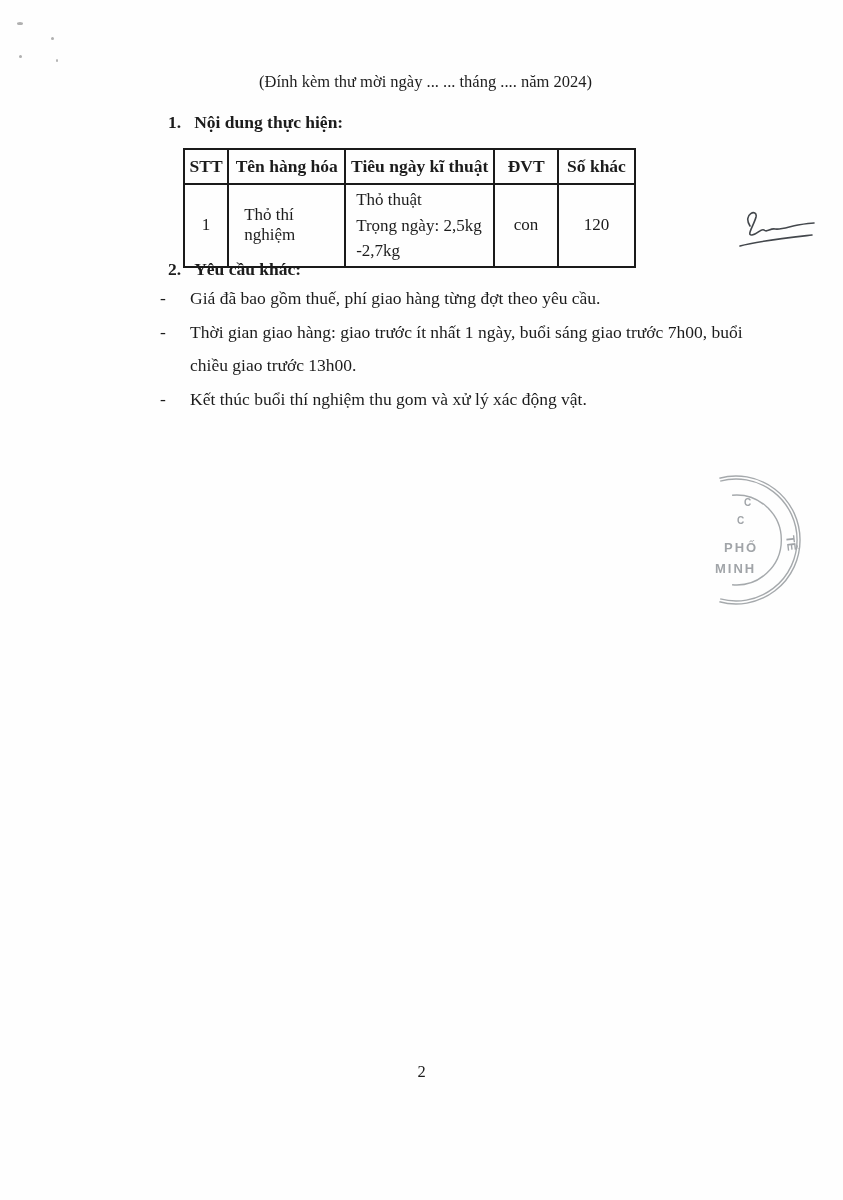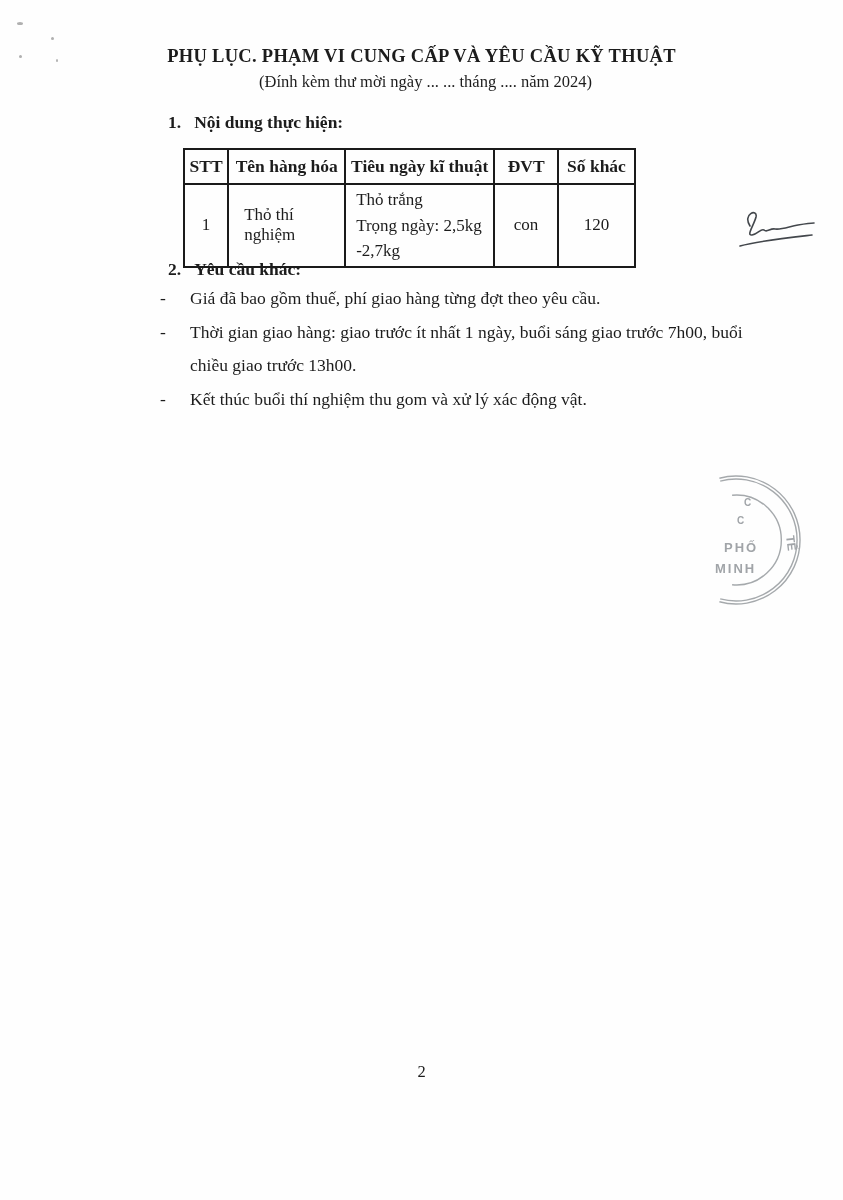--- a/index.html
+++ b/index.html
@@ -137,21 +137,20 @@
 </head>
 <body>
 
 <div class="page">
 
   <span class="speck" style="left:17px; top:22px; width:6px; height:3px;"></span>
   <span class="speck" style="left:51px; top:37px; width:3px; height:3px;"></span>
   <span class="speck" style="left:19px; top:55px; width:3px; height:3px;"></span>
   <span class="speck" style="left:56px; top:59px; width:2px; height:3px;"></span>
 
-  <div class="doc-title">PHỤ LỤC. PHẠM VI CUNG CẤP VÀ YÊU CẦU KỸ THUẬT</div>
   <div class="doc-subtitle">(Đính kèm thư mời ngày ... ... tháng .... năm 2024)</div>
 
   <div class="section-heading section1-heading">
     <span>1.</span>
     <span>Nội dung thực hiện:</span>
   </div>
 
   <table class="spec-table">
     <colgroup>
       <col style="width:45px">
@@ -167,21 +166,21 @@
         <th>Tiêu ngày kĩ thuật</th>
         <th>ĐVT</th>
         <th>Số khác</th>
       </tr>
     </thead>
     <tbody>
       <tr>
         <td>1</td>
         <td class="cell-ten">Thỏ thí nghiệm</td>
         <td class="cell-tieu">
-          <div>Thỏ trắng</div>
+          <div>Thỏ thuật</div>
           <div>Trọng ngày: 2,5kg -2,7kg</div>
         </td>
         <td>con</td>
         <td>120</td>
       </tr>
     </tbody>
   </table>
 
   <svg class="signature" viewBox="0 0 100 58">
     <path d="M22 22 C14 10, 30 4, 28 13 C26 21, 18 32, 24 31 C30 30, 33 24, 36 26 C39 29, 42 24, 47 25 C53 26, 60 23, 70 21 C76 20, 82 19, 86 19"></path>

